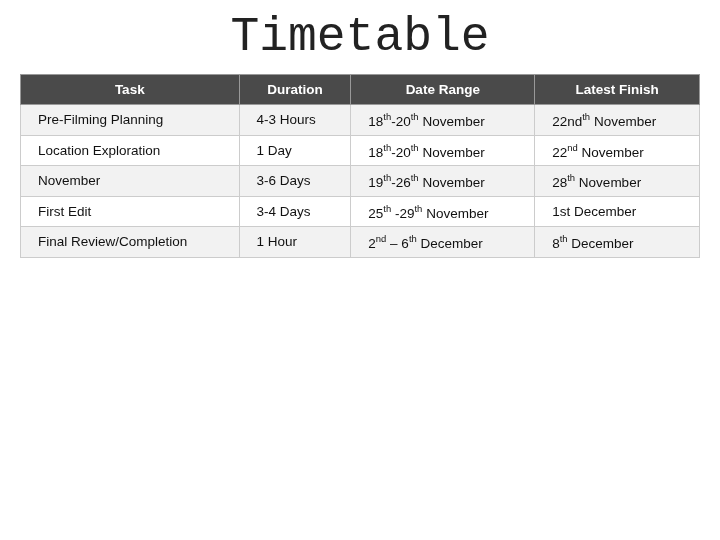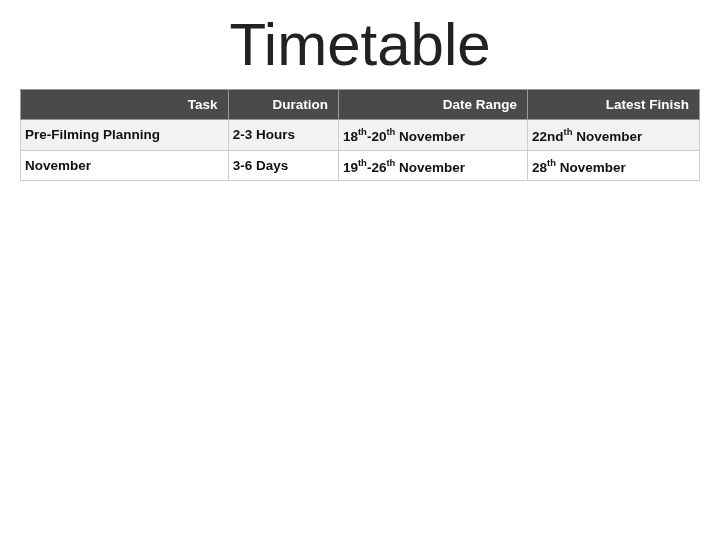--- a/index.html
+++ b/index.html
@@ -7,46 +7,45 @@
       width: 720px;
       height: 540px;
       background: #ffffff;
       font-family: Arial, sans-serif;
       display: flex;
       flex-direction: column;
       align-items: center;
       padding: 10px 20px;
     }
     h1 {
-      font-size: 60px;
+      font-size: 48px;
       font-weight: normal;
       color: #222;
       margin-bottom: 10px;
-      font-family: Liberation Sans, sans-serif;
+      font-family: Liberation Mono, monospace;
       text-align: center;
     }
     table {
       width: 100%;
       border-collapse: collapse;
       font-size: 13.5px;
     }
     thead tr th {
       background-color: #4a4a4a;
       color: #ffffff;
       padding: 7px 10px;
-      text-align: right;
+      text-align: center;
       font-weight: bold;
       border: 1px solid #999;
     }
     tbody tr td {
-      padding: 6px 4px;
+      padding: 6px 17px;
       border: 1px solid #ccc;
       vertical-align: middle;
       color: #111;
-      font-weight: bold;
     }
     tbody tr:nth-child(odd) {
       background-color: #f2f2f2;
     }
     tbody tr:nth-child(even) {
       background-color: #ffffff;
     }
     sup {
       font-size: 0.7em;
     }
@@ -61,24 +60,42 @@
     <tr>
       <th>Task</th>
       <th>Duration</th>
       <th>Date Range</th>
       <th>Latest Finish</th>
     </tr>
   </thead>
   <tbody id="table-body">
   <tr>
         <td>Pre-Filming Planning</td>
-        <td>2-3 Hours</td>
+        <td>4-3 Hours</td>
         <td>18<sup>th</sup>-20<sup>th</sup> November</td>
         <td>22nd<sup>th</sup> November</td>
+      </tr>
+      <tr>
+        <td>Location Exploration</td>
+        <td>1 Day</td>
+        <td>18<sup>th</sup>-20<sup>th</sup> November</td>
+        <td>22<sup>nd</sup> November</td>
       </tr>
       <tr>
         <td>November</td>
         <td>3-6 Days</td>
         <td>19<sup>th</sup>-26<sup>th</sup> November</td>
         <td>28<sup>th</sup> November</td>
       </tr>
+      <tr>
+        <td>First Edit</td>
+        <td>3-4 Days</td>
+        <td>25<sup>th</sup> -29<sup>th</sup> November</td>
+        <td>1st December</td>
+      </tr>
+      <tr>
+        <td>Final Review/Completion</td>
+        <td>1 Hour</td>
+        <td>2<sup>nd</sup> – 6<sup>th</sup> December</td>
+        <td>8<sup>th</sup> December</td>
+      </tr>
     </tbody>
 </table>
 
 </body></html>

